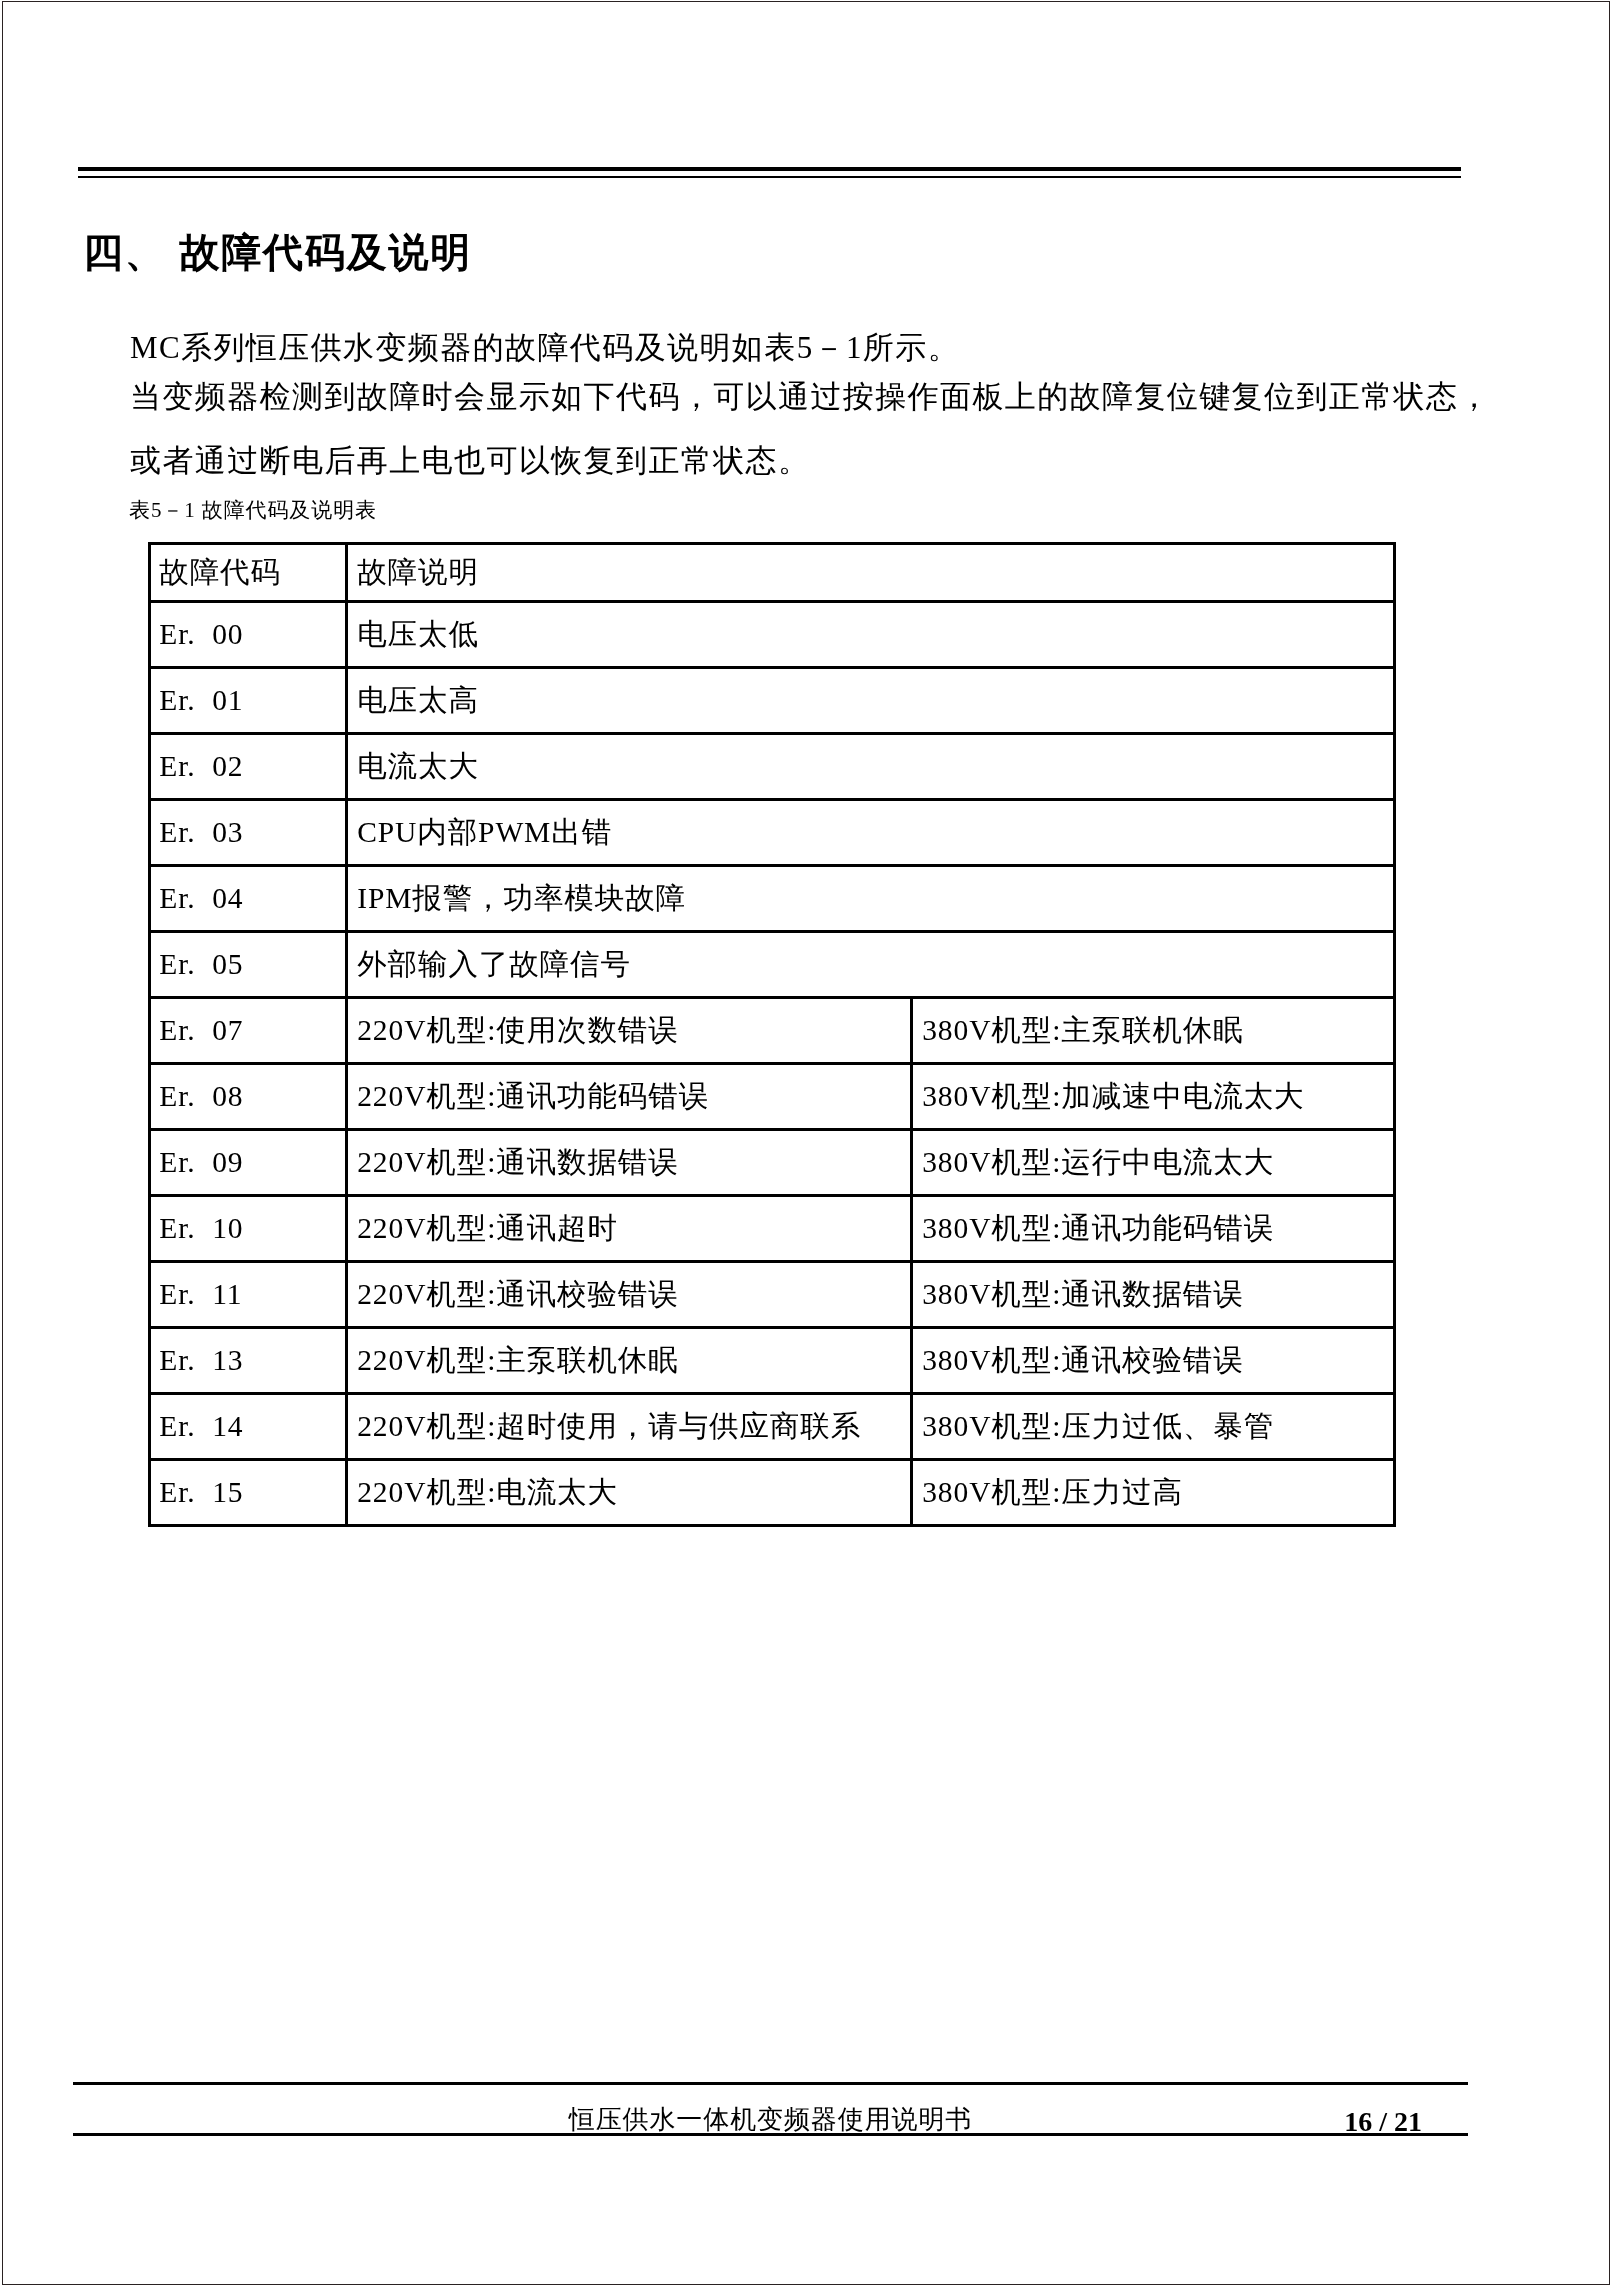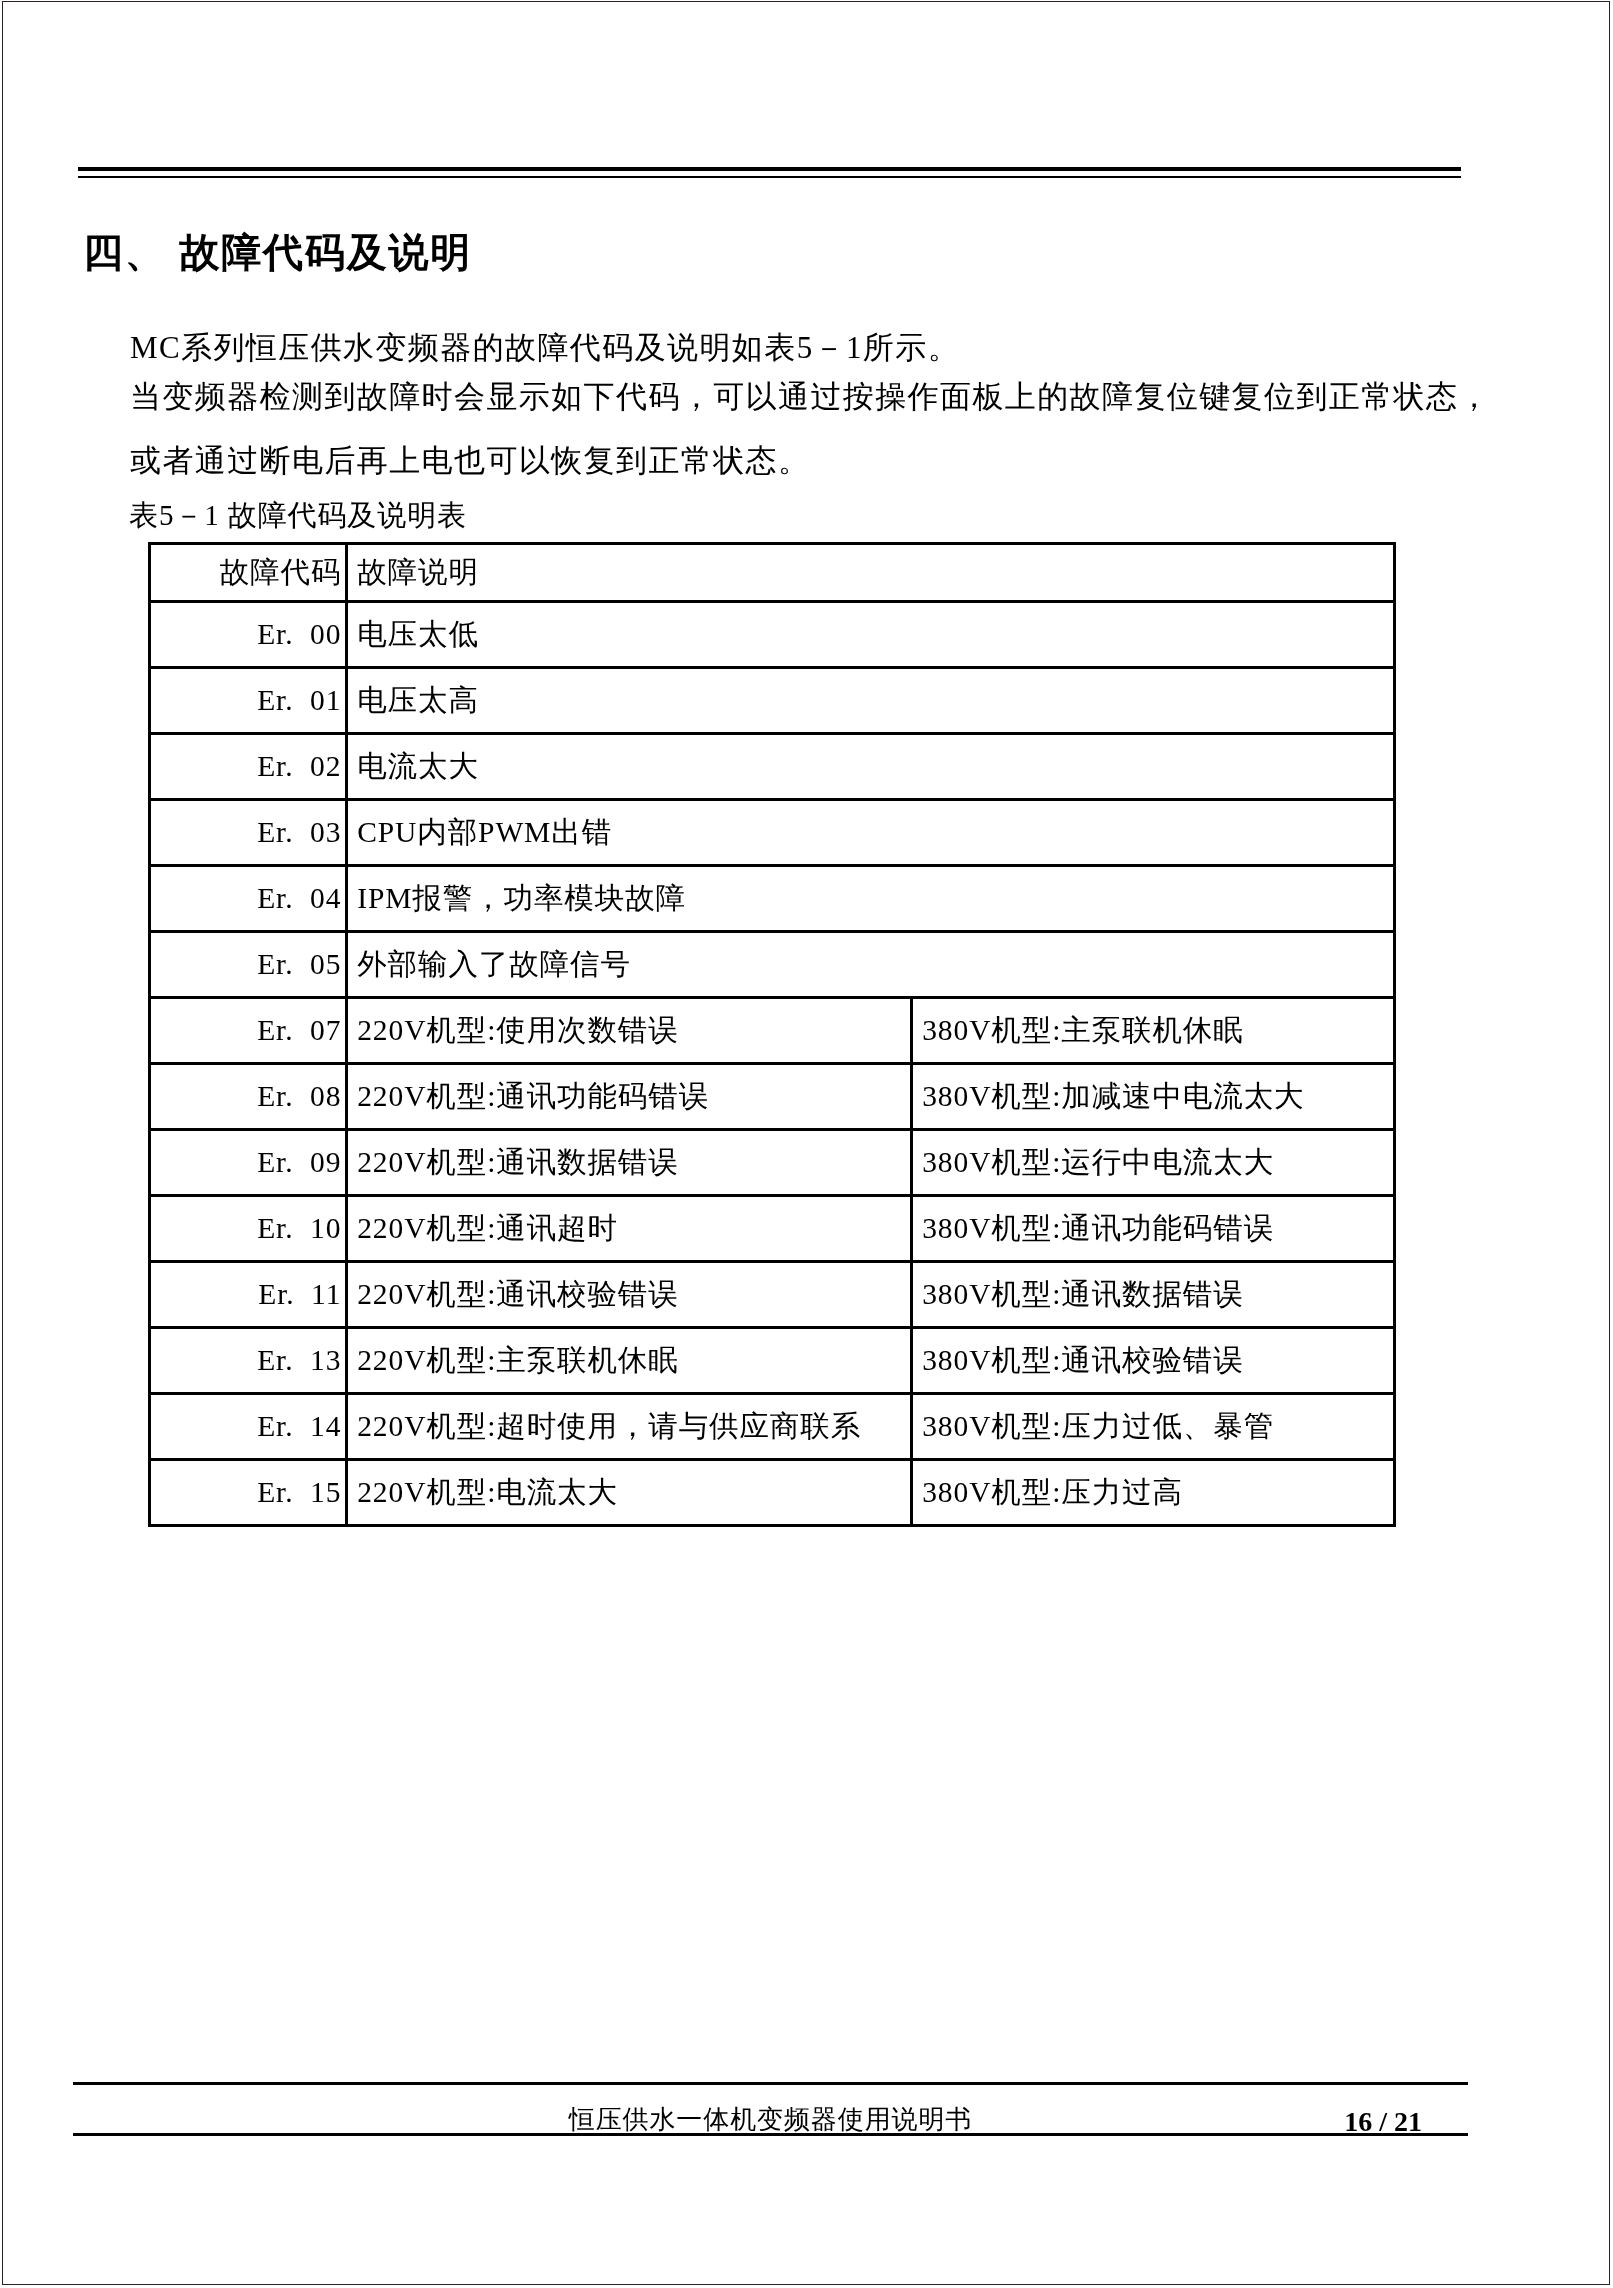--- a/index.html
+++ b/index.html
@@ -39,41 +39,41 @@
   .para {
     position:absolute; left:130px;
     font-size:31px; letter-spacing:1.4px;
     white-space:pre;
   }
   .para.p1 { top:311px;margin-top:16px; }
   .para.p2 { top:376px; }
   .para.p3 { top:440px; }
   .table-caption {
     position:absolute; left:129px; top:496px;
-    font-size:29px; letter-spacing:0.9px;
+    font-size:21px; letter-spacing:0.9px;
     white-space:pre;
   }
   table.fault {
     position:absolute; left:148px; top:542px;
     width:1244px;
     border-collapse:collapse;
     table-layout:fixed;
   }
   table.fault td {
     border:3.7px solid #000;
     height:63px;
     padding:0 3.7px 0 9.2px;
     font-size:29.5px;
     letter-spacing:0.9px;
     vertical-align:middle;
     overflow:hidden;
     white-space:pre;
   }
   table.fault tr.hdr td { height:55px; }
-  table.fault td.code { padding-left:8.3px;text-align:right; }
+  table.fault td.code { padding-left:8.3px; }
   .footer-rule-top {
     position:absolute; left:73px; top:2082px;
     width:1395px; height:2.8px; background:#000;
   }
   .footer-rule-bottom {
     position:absolute; left:73px; top:2133px;
     width:1395px; height:2.8px; background:#000;
   }
   .footer-text {
     position:absolute; left:73px; top:2102px; width:1395px;

